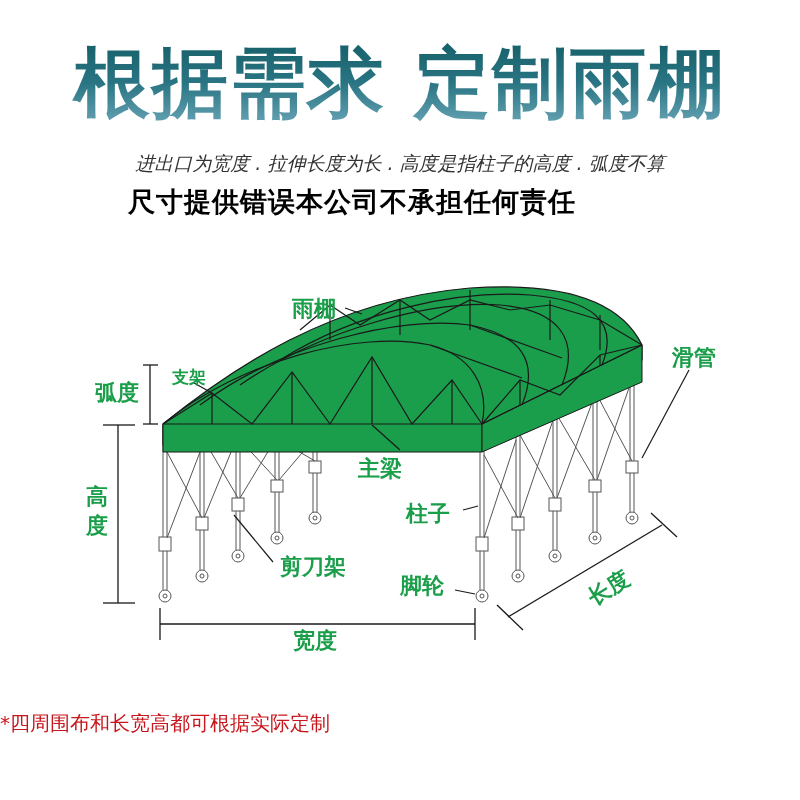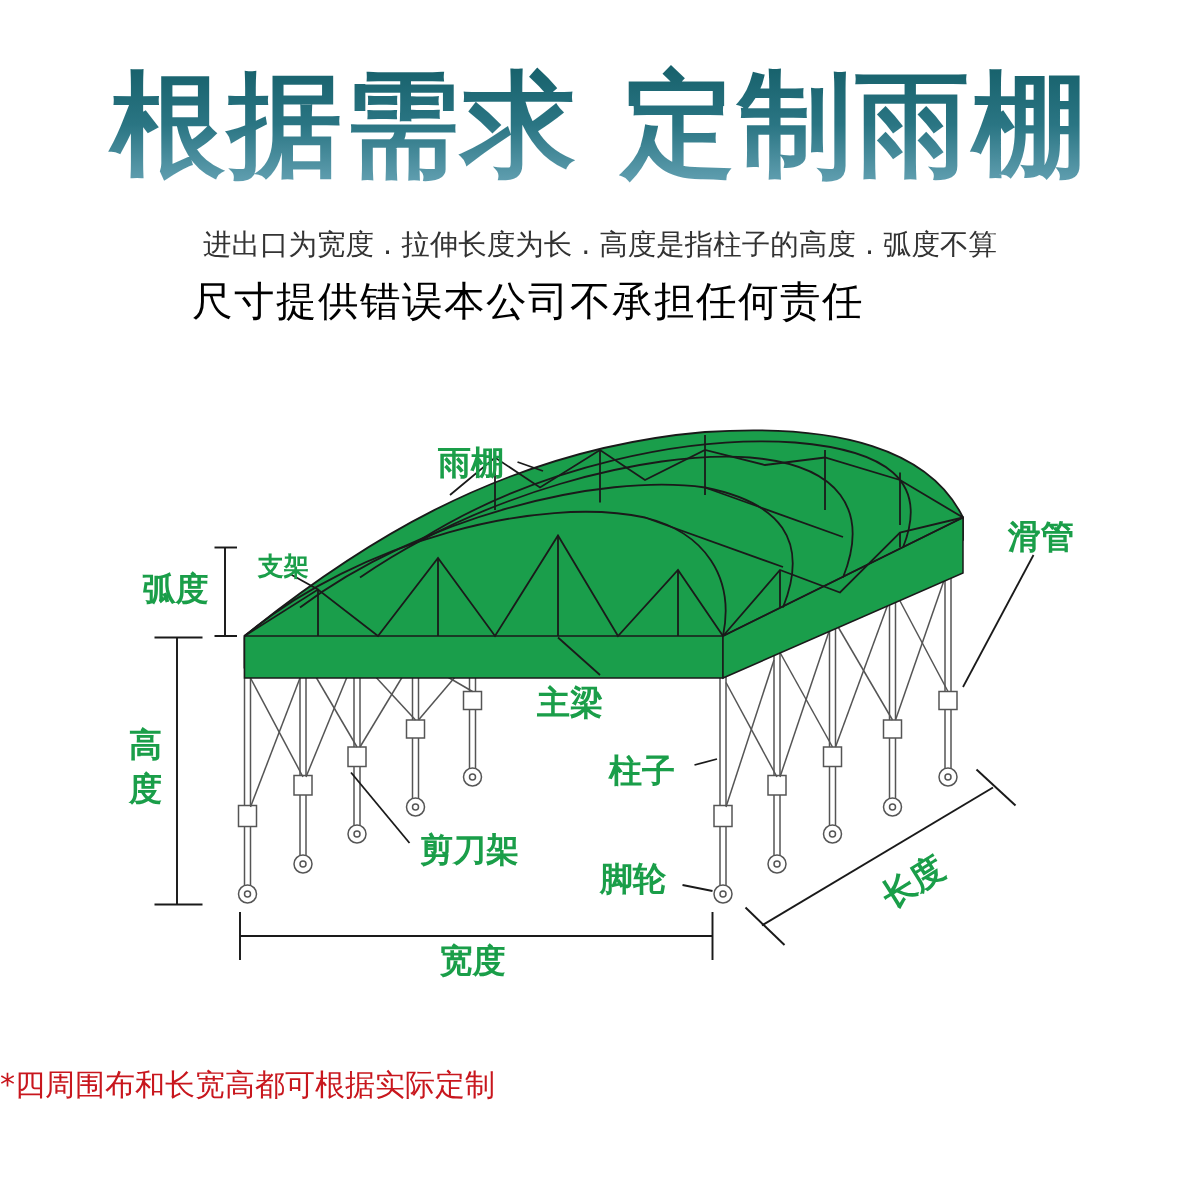--- a/index.html
+++ b/index.html
@@ -6,25 +6,25 @@
   body { width: 800px; height: 800px; position: relative; overflow: hidden; font-family: "DejaVu Sans", sans-serif; }
   .title {
     position: absolute; left: 0; top: 38px; width: 800px; text-align: center;
     font-size: 76px; font-weight: bold; letter-spacing: 2px; line-height: 90px;
     color: #2c6f7c;
     background: linear-gradient(180deg, #145e68 0%, #2a7583 50%, #6aa6b8 100%);
     -webkit-background-clip: text; background-clip: text; -webkit-text-fill-color: transparent;
   }
   .note1 {
     position: absolute; left: 0; top: 150px; width: 800px; text-align: center;
-    font-size: 19px; color: #333333; line-height: 26px;
+    font-size: 19px; color: #333333; line-height: 26px; font-style: italic;
   }
   .note2 {
     position: absolute; left: 0; top: 184px; width: 704px; text-align: center;
-    font-size: 27px; font-weight: normal; color: #000000; line-height: 36px; letter-spacing: 1px;
+    font-size: 27px; font-weight: bold; color: #000000; line-height: 36px; letter-spacing: 1px;
   }
   svg.diagram { position: absolute; left: 0; top: 0; }
   .lbl { font-family: "DejaVu Sans", sans-serif; font-weight: bold; fill: #1a9e49; }
   .footer {
     position: absolute; left: 0; top: 708px; width: 800px; 
     font-size: 20px; color: #c8161d; line-height: 30px;
   }
 </style>
 </head>
 <body>

